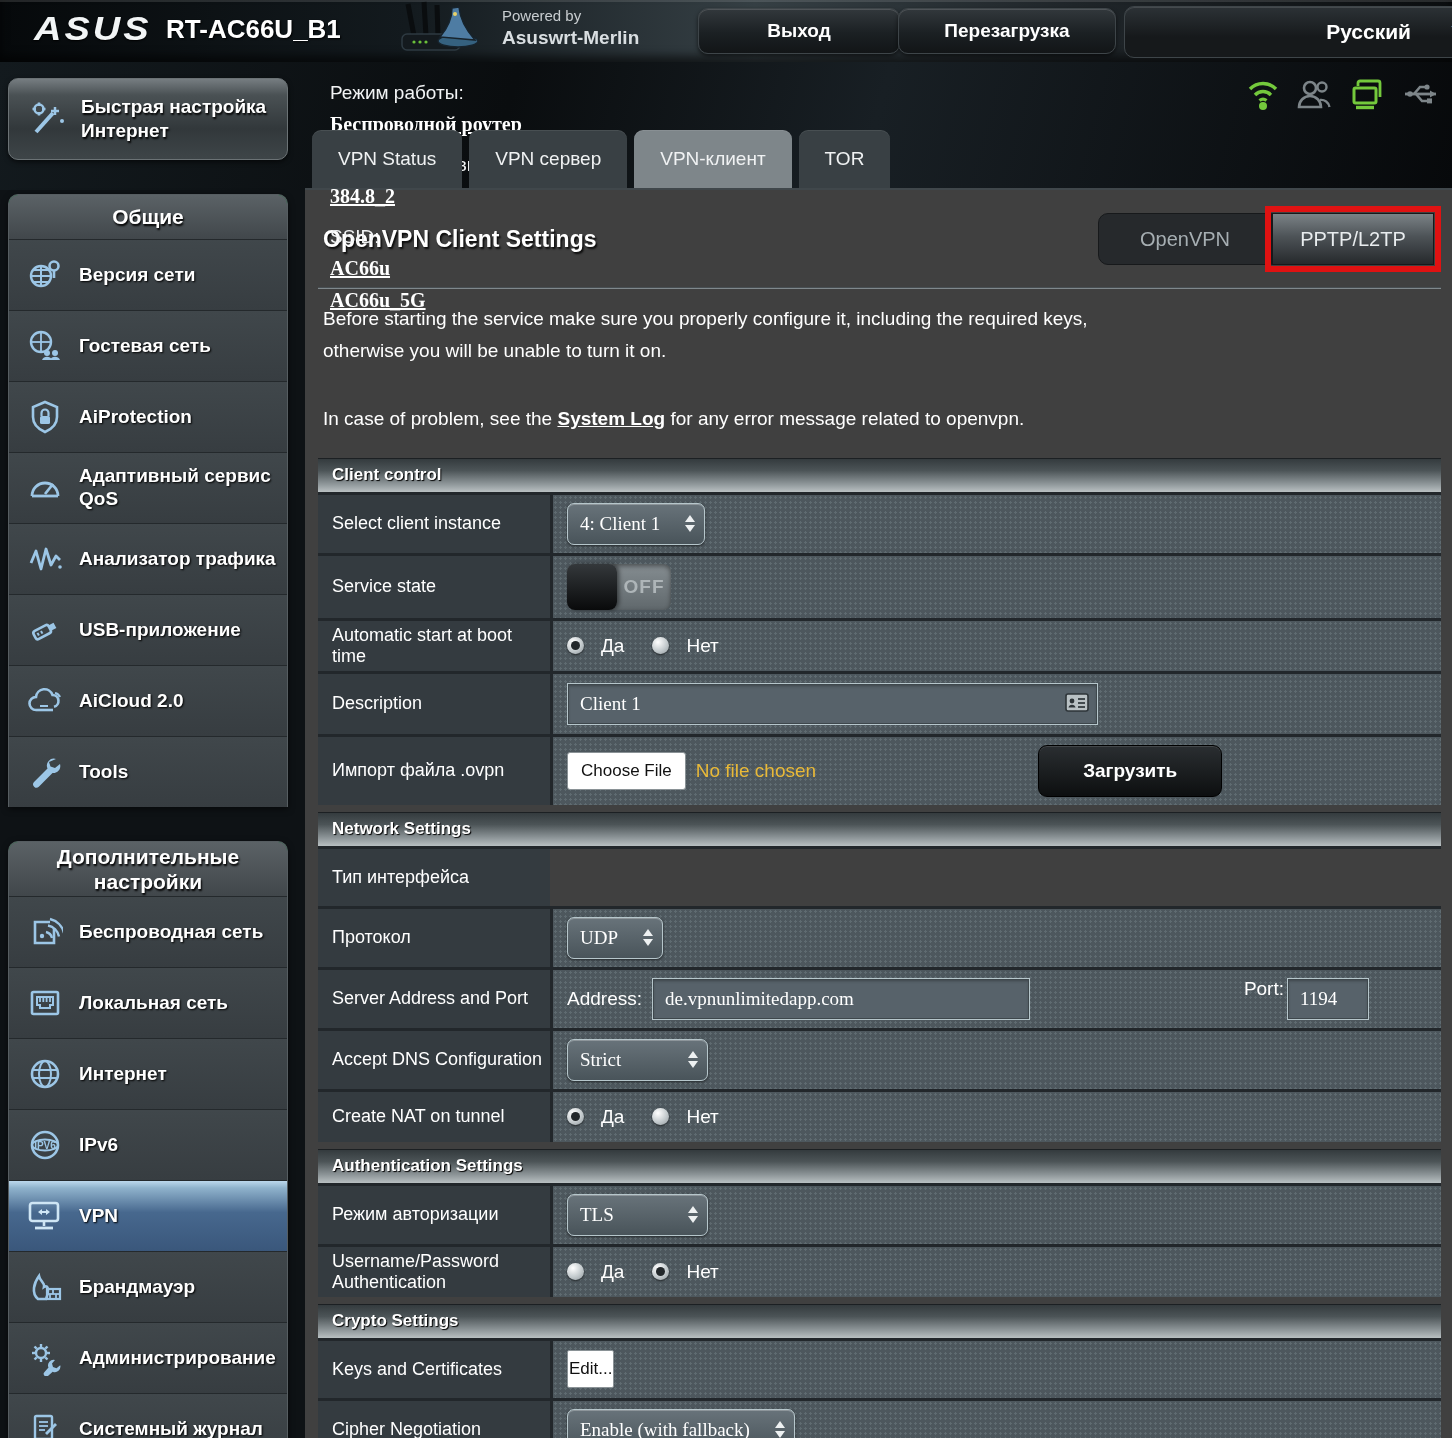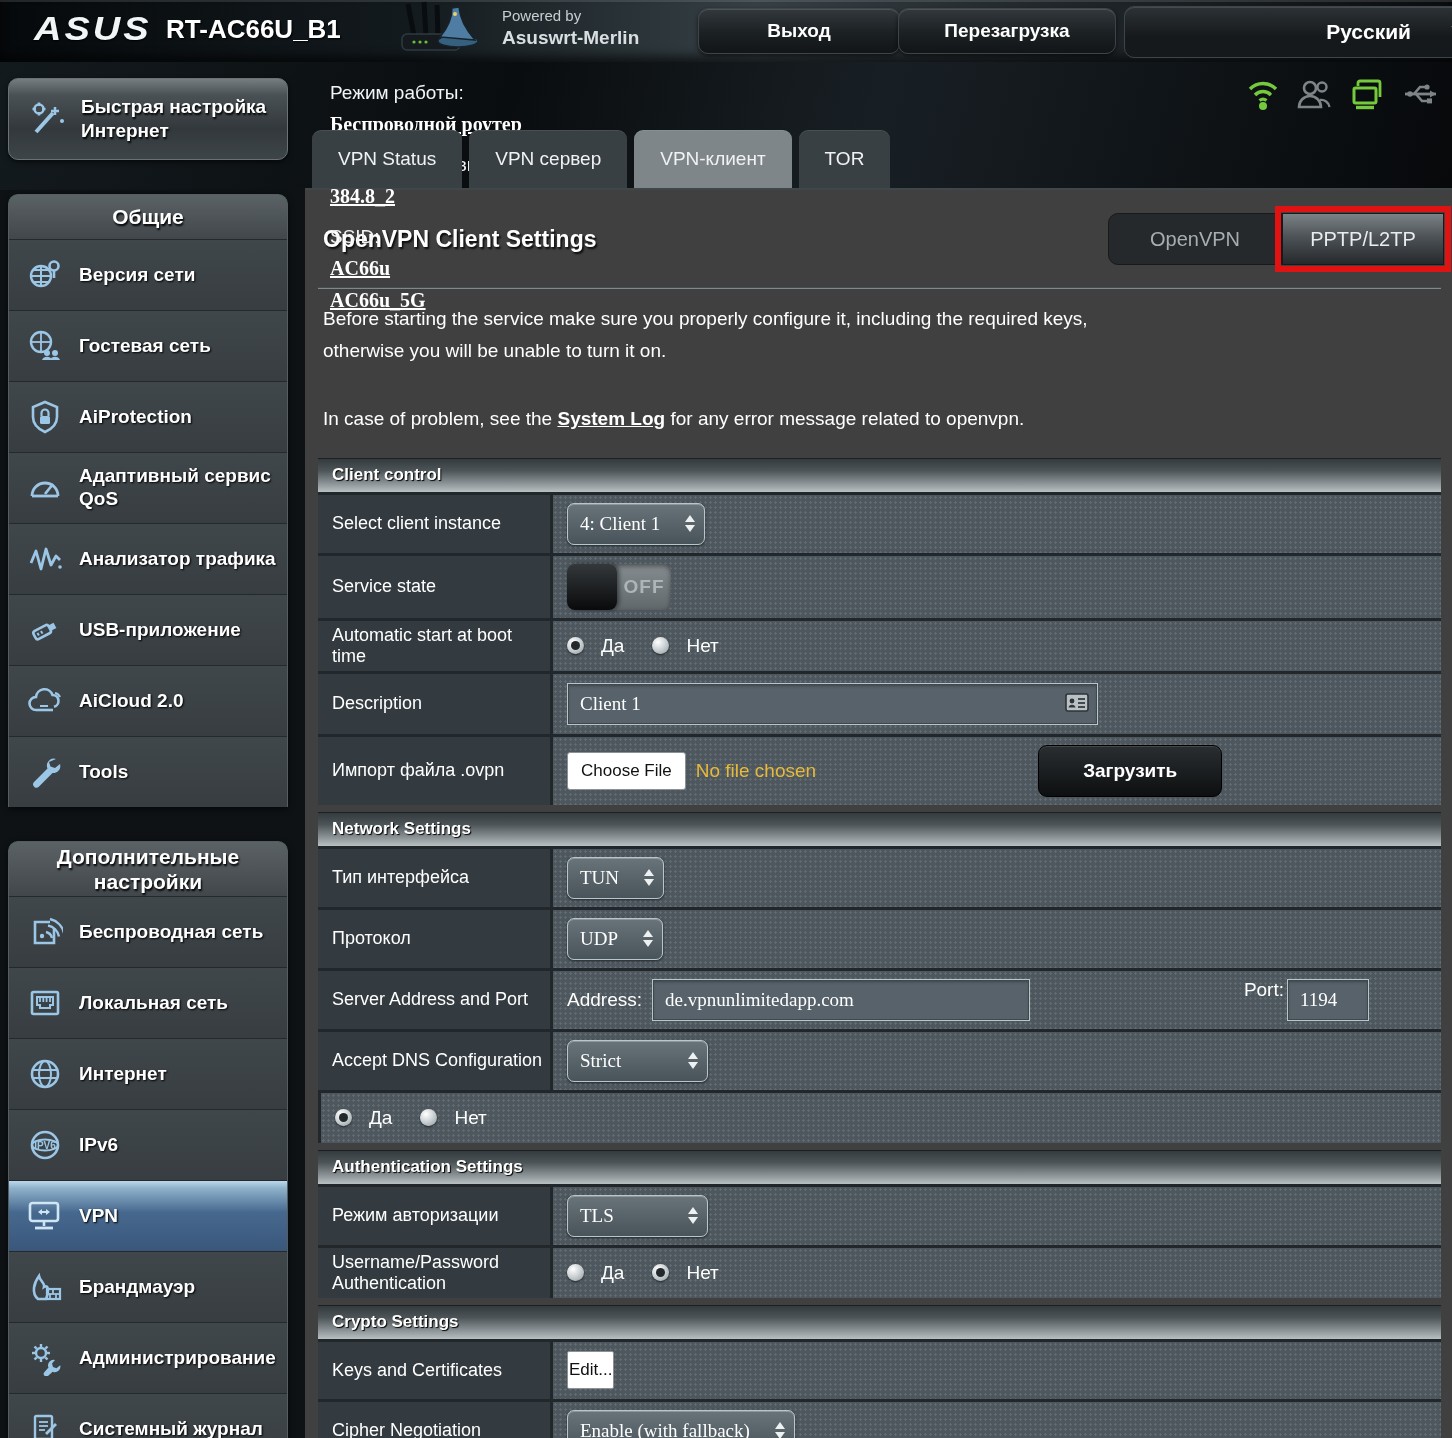--- a/index.html
+++ b/index.html
@@ -37,21 +37,21 @@
   
   .tabs{position:absolute;left:312px;top:130px;z-index:4;display:flex;gap:7px;}
   .tab{height:58px;padding:0 26px;display:flex;align-items:center;background:#394044;border-radius:9px 9px 0 0;
     color:#f0f2f3;font-size:19px;cursor:pointer;box-shadow:inset 0 1px 0 rgba(255,255,255,.08);}
   .tab.active{background:#7e868a;}
   
   .content{position:absolute;left:305px;top:188px;right:0;bottom:0;z-index:2;background:#404040;
     border-top:2px solid #40474b;padding:0 0 0 13px;overflow:hidden;}
   .title-row{display:flex;justify-content:space-between;align-items:center;margin:20px 8px 0 5px;height:58px;}
   .page-title{font-size:23px;font-weight:bold;color:#fff;text-shadow:1.5px 1.5px 2px rgba(0,0,0,.85);}
-  .mode-switch{display:flex;align-items:center;}
+  .mode-switch{display:flex;align-items:center;margin-right:10px;}
   .proto-btn{height:50px;display:flex;align-items:center;justify-content:center;font-size:20px;cursor:pointer;}
   .proto-openvpn{width:172px;background:#26292c;border:1px solid #17191b;border-radius:10px 0 0 10px;color:#a6aeb2;}
   .proto-pptp{width:160px;background:linear-gradient(180deg,#7b8286 0%,#4d5357 45%,#26292c 100%);
     color:#e9edef;border:1px solid #17191b;outline:6px solid #e01212;outline-offset:1px;}
   .divider{width:1123px;margin-top:19px;border-top:1px solid #474e52;border-bottom:1px solid #80888c;}
   .para{width:820px;margin:14px 0 0 5px;color:#fff;font-size:19px;line-height:1.68;}
   .para2{margin-top:36px;width:900px;}
   .syslog-link{font-weight:bold;text-decoration:underline;color:#fff;cursor:pointer;}
   
   .tablewrap{width:1123px;margin-top:23px;}
@@ -285,29 +285,20 @@
           <button class="upload-btn">Загрузить</button>
         </div>
       </div>
     </div>
 
     <div class="section">
       <div class="sec-head">Network Settings</div>
 
       <div class="row r-md">
         <div class="lbl">Тип интерфейса</div>
-        <div class="val">
-          <div class="sel">
-            <span>TUN</span>
-            <span class="ars">
-                <i class="au"></i>
-                <i class="ad"></i>
-              </span>
-          </div>
-        </div>
       </div>
 
       <div class="row r-md">
         <div class="lbl">Протокол</div>
         <div class="val">
           <div class="sel">
             <span>UDP</span>
             <span class="ars">
                 <i class="au"></i>
                 <i class="ad"></i>
@@ -335,20 +326,21 @@
             <span>Strict</span>
             <span class="ars">
                 <i class="au"></i>
                 <i class="ad"></i>
               </span>
           </div>
         </div>
       </div>
 
       <div class="row r-sm">
+        <div class="lbl">Create NAT on tunnel</div>
         <div class="val">
           <span class="radio checked"></span>
           <span class="rlab">Да</span>
           <span class="radio"></span>
           <span class="rlab">Нет</span>
         </div>
       </div>
     </div>
 
     <div class="section">

